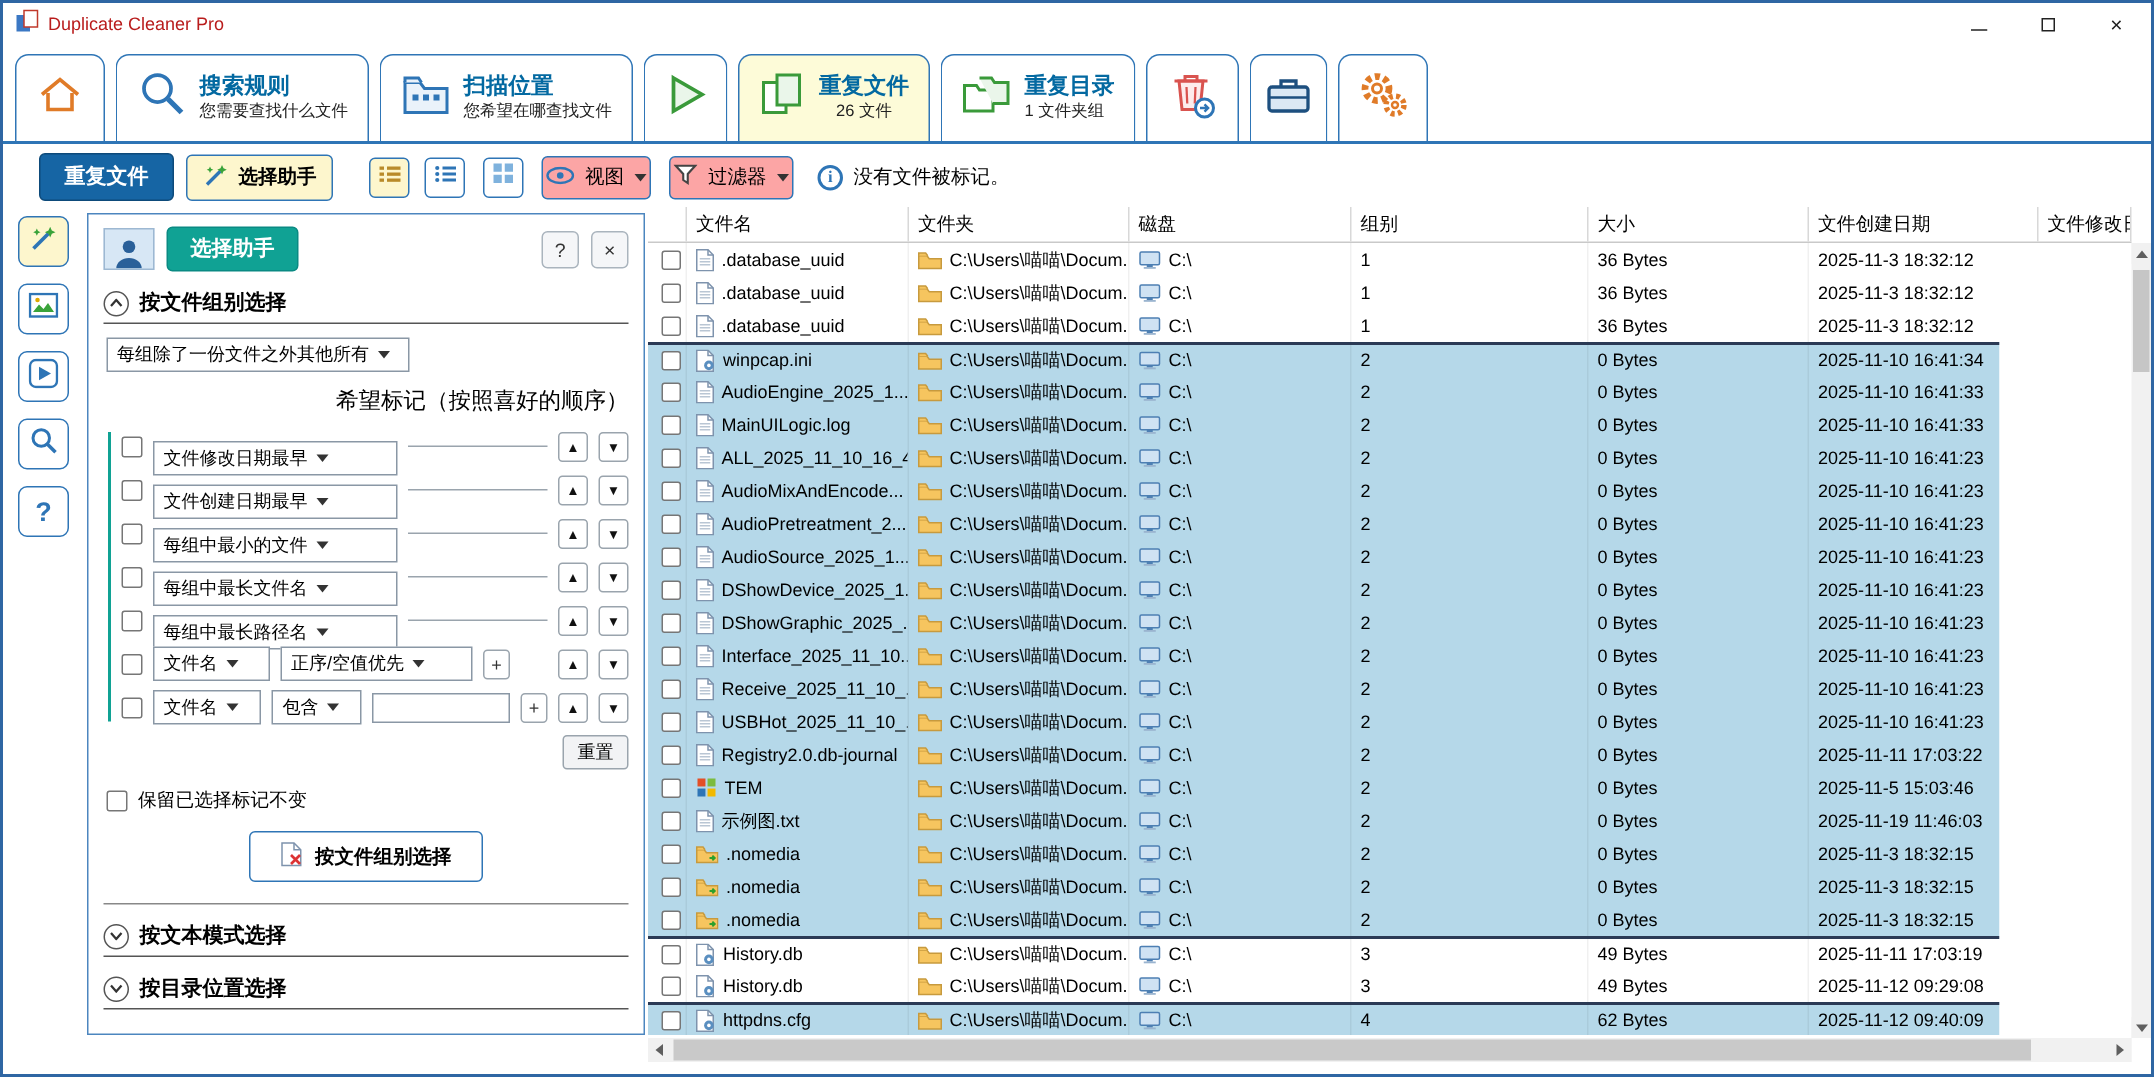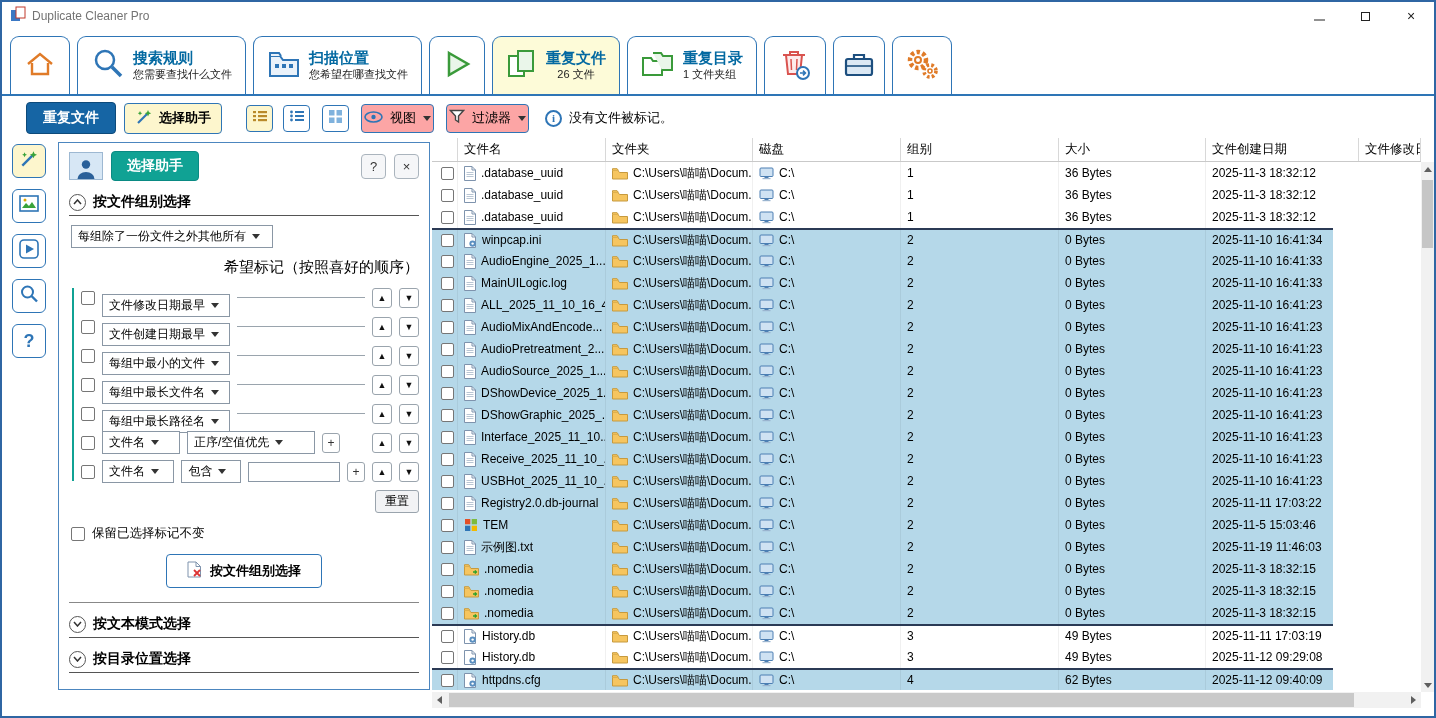--- a/index.html
+++ b/index.html
@@ -1,21 +1,21 @@
 <!DOCTYPE html>
 <html><head>
 <meta charset="utf-8">
 <style>
 *{box-sizing:border-box;margin:0;padding:0;font-family:"Liberation Sans",sans-serif;}
 html,body{width:1436px;height:718px;overflow:hidden;background:#fff;}
 .window{position:relative;width:1436px;height:718px;border:2px solid #2f66a3;background:#fff;overflow:hidden;}
 
 
 .titlebar{position:absolute;top:0;left:0;right:0;height:28px;display:flex;align-items:center;padding-left:8px;background:#fff;}
-.titlebar .title{font-size:12px;margin-left:6px;color:#737373;}
+.titlebar .title{font-size:12px;margin-left:6px;color:#b91c1c;}
 .win-controls{margin-left:auto;display:flex;height:100%;}
 .win-btn{width:46px;height:100%;display:flex;align-items:center;justify-content:center;font-size:14px;color:#222;cursor:pointer;}
 .maxbox{width:9px;height:9px;border:1px solid #222;display:inline-block;}
 
 
 .toolbar{position:absolute;top:28px;left:0;right:0;height:66px;background:#fff;border-bottom:2px solid #2e75b6;display:flex;align-items:flex-end;padding-left:8px;gap:7px;}
 .tab{height:58px;border:1px solid #2e75b6;border-bottom:none;border-radius:9px 9px 0 0;background:#fff;display:flex;align-items:center;justify-content:center;gap:8px;padding:0 13px;cursor:pointer;}
 .tab.active{background:#fdfbd8;}
 .tab .tcol{display:flex;flex-direction:column;line-height:1.25;}
 .tab .lbl{font-weight:bold;font-size:15px;color:#0369a1;white-space:nowrap;}
@@ -51,21 +51,21 @@
 .sect .stitle{font-weight:bold;font-size:14px;color:#000;white-space:nowrap;}
 .chev{width:17px;height:17px;border:1.5px solid #555;border-radius:50%;display:flex;align-items:center;justify-content:center;flex:none;}
 .s1{margin-top:12px;}
 .dd{display:flex;align-items:center;gap:6px;border:1px solid #8a97a5;background:#fff;height:23px;padding:0 6px;font-size:12px;cursor:pointer;white-space:nowrap;overflow:hidden;}
 .dd-mode{width:202px;margin:9px 0 0 2px;}
 .pref-label{font-size:15px;margin:10px 0 6px 2px;white-space:nowrap;text-align:right;}
 .crit-block{position:relative;padding-left:12px;}
 .crit-block::before{content:'';position:absolute;left:3px;top:5px;bottom:5px;width:2px;background:#10a294;}
 .crit-row{display:flex;align-items:center;gap:7px;height:29px;}
 .cb{width:14px;height:14px;border:1px solid #767676;background:#fff;border-radius:2px;flex:none;cursor:pointer;}
-.w152{width:128px;margin-top:16px;}.w78{width:78px;}.w128{width:128px;}.w64{width:64px;}
+.w152{width:163px;margin-top:16px;}.w78{width:78px;}.w128{width:128px;}.w64{width:64px;}
 .hline{flex:1;border-top:1px solid #9aa4ad;height:0;}
 .updown{width:20px;height:20px;border:1px solid #9aa4ad;background:#fff;border-radius:3px;font-size:9px;color:#111;display:flex;align-items:center;justify-content:center;cursor:pointer;flex:none;}
 .plus{width:18px;height:20px;border:1px solid #9aa4ad;background:#fff;border-radius:3px;font-size:12px;color:#333;display:flex;align-items:center;justify-content:center;cursor:pointer;flex:none;}
 .tinput{width:92px;height:20px;border:1px solid #8a97a5;background:#fff;font-size:12px;padding:0 4px;}
 .resetrow{display:flex;justify-content:flex-end;margin-top:4px;}
 .btn-sm{border:1px solid #9aa4ad;background:#f2f3f5;border-radius:3px;font-size:12px;padding:2px 9px;cursor:pointer;white-space:nowrap;}
 .keeprow{display:flex;align-items:center;gap:7px;margin:12px 0 0 2px;font-size:12.5px;white-space:nowrap;}
 .applyrow{display:flex;justify-content:center;margin-top:12px;}
 .btn-apply{display:flex;align-items:center;gap:8px;border:1px solid #2e75b6;background:#fff;border-radius:4px;font-size:13px;font-weight:bold;padding:6px 20px;cursor:pointer;white-space:nowrap;}
 .divider{border-top:1px solid #888;margin-top:14px;}

